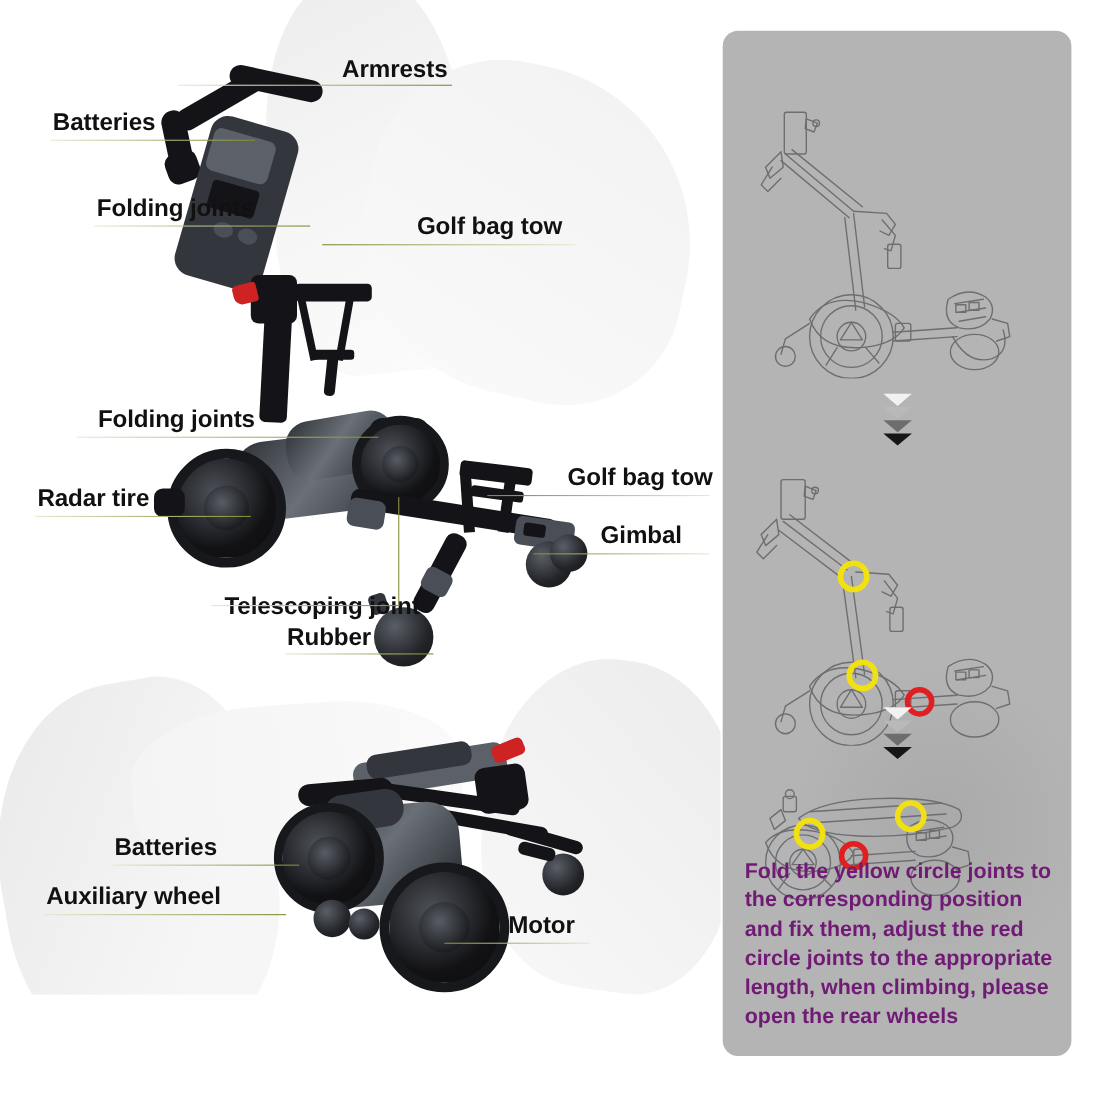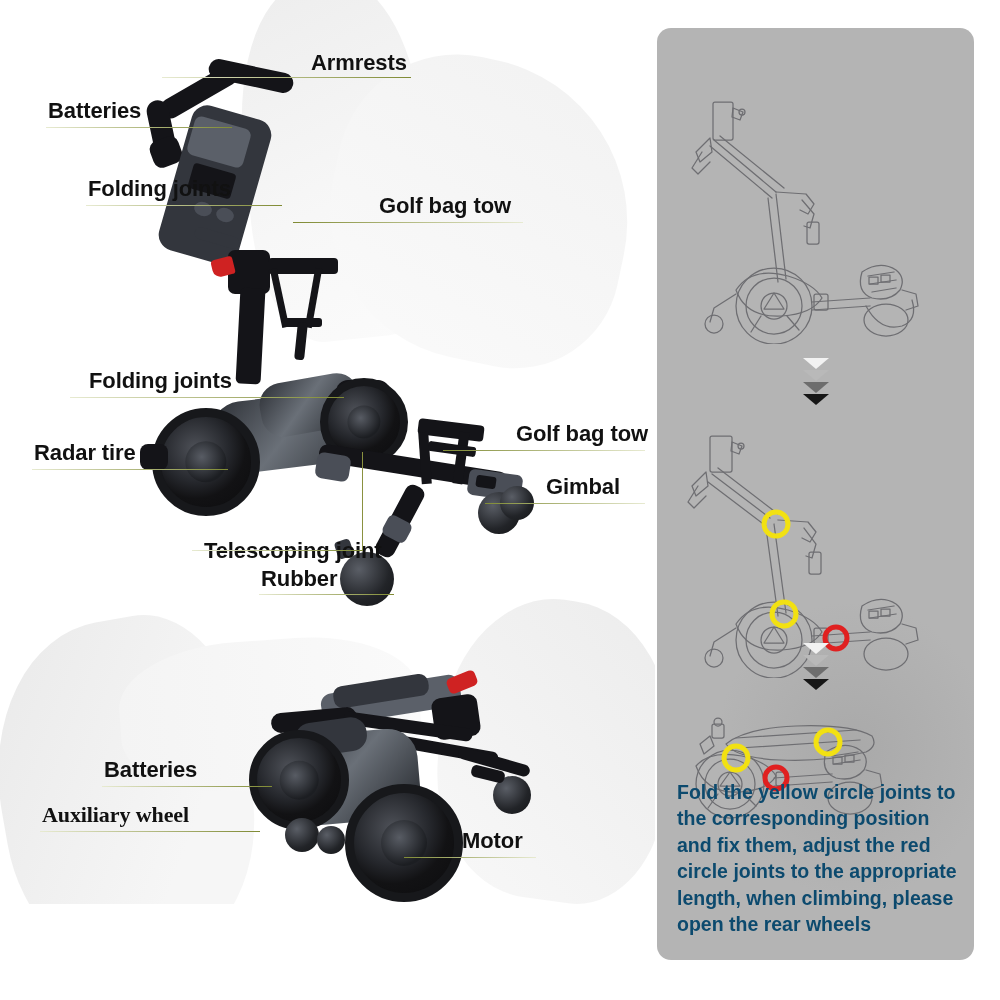--- a/index.html
+++ b/index.html
@@ -106,21 +106,21 @@
     border-left:13px solid transparent;
     border-right:13px solid transparent;
   }
   .chev.c1 { border-top:11px solid #f2f2f2; }
   .chev.c2 { border-top:11px solid #b9b9b9; }
   .chev.c3 { border-top:11px solid #6d6d6d; }
   .chev.c4 { border-top:11px solid #161616; }
 
   #panel-note {
     position:absolute; left:20px; bottom:22px; width:282px;
-    font-size:19.5px; font-weight:bold; color:#0c4a6e;
+    font-size:19.5px; font-weight:bold; color:#701a75;
     line-height:1.36;
   }
 </style>
 </head>
 <body>
 
 <div id="left-panel">
 
   <div class="watermark wm1"></div>
   <div class="watermark wm2"></div>
@@ -237,21 +237,21 @@
 
   <div class="label" style="left:516px; top:421px; font-size:22px;">Golf bag tow</div>
   <div class="lead fade-r" style="left:443px; top:450px; width:202px;"></div>
 
   <div class="label" style="left:546px; top:474px; font-size:22px;">Gimbal</div>
   <div class="lead fade-r" style="left:485px; top:503px; width:160px;"></div>
 
   <div class="label" style="left:104px; top:757px; font-size:22px;">Batteries</div>
   <div class="lead fade-l" style="left:102px; top:786px; width:170px;"></div>
 
-  <div class="label" style="left:42px; top:802px; font-size:22px;font-family:Liberation Serif, serif;">Auxiliary wheel</div>
+  <div class="label" style="left:42px; top:802px; font-size:22px;">Auxiliary wheel</div>
   <div class="lead fade-l" style="left:40px; top:831px; width:220px;"></div>
 
   <div class="label" style="left:462px; top:828px; font-size:22px;">Motor</div>
   <div class="lead fade-r" style="left:404px; top:857px; width:132px;"></div>
 
 </div>
 
 <div id="collapse-panel">
 
   <div class="panel-wm"></div>

